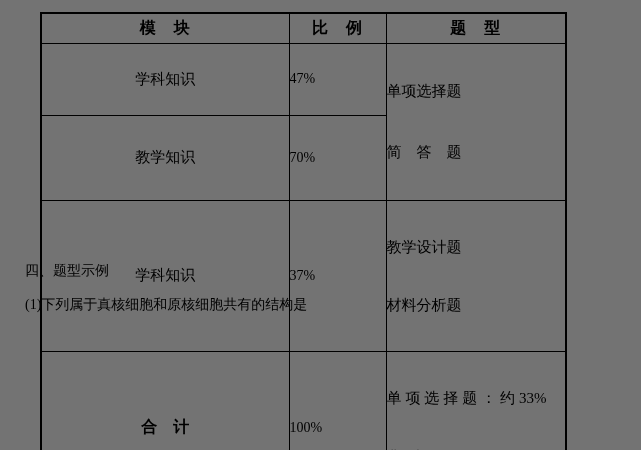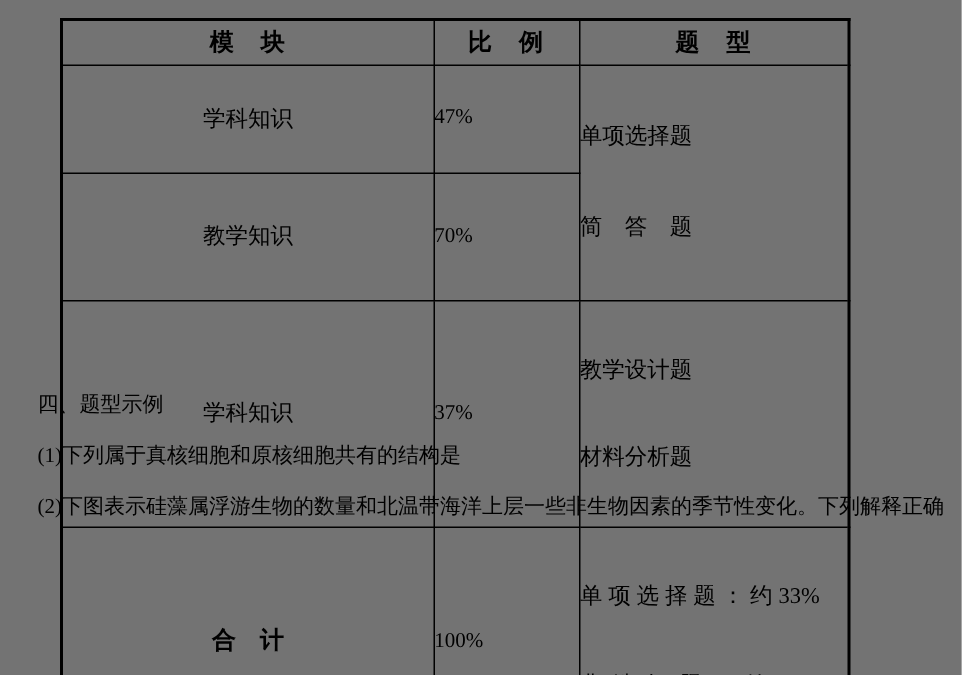--- a/index.html
+++ b/index.html
@@ -148,16 +148,15 @@
         <span class="qline-just">单 项 选 择 题 ： 约 33%</span>
         <span class="qline-just">非 选 择 题 ： 约 67%</span>
       </td>
     </tr>
   </tbody>
     </table>
 
   <div class="bodytext">
     <p>四、题型示例</p>
     <p>(1)下列属于真核细胞和原核细胞共有的结构是</p>
-    <p class="tight">(2)下图表示硅藻属浮游生物的数量和北温带海洋上层一些非生物因素的季节性变化。下列解释正确</p>
   </div>
 
 </div>
 
 </body></html>

